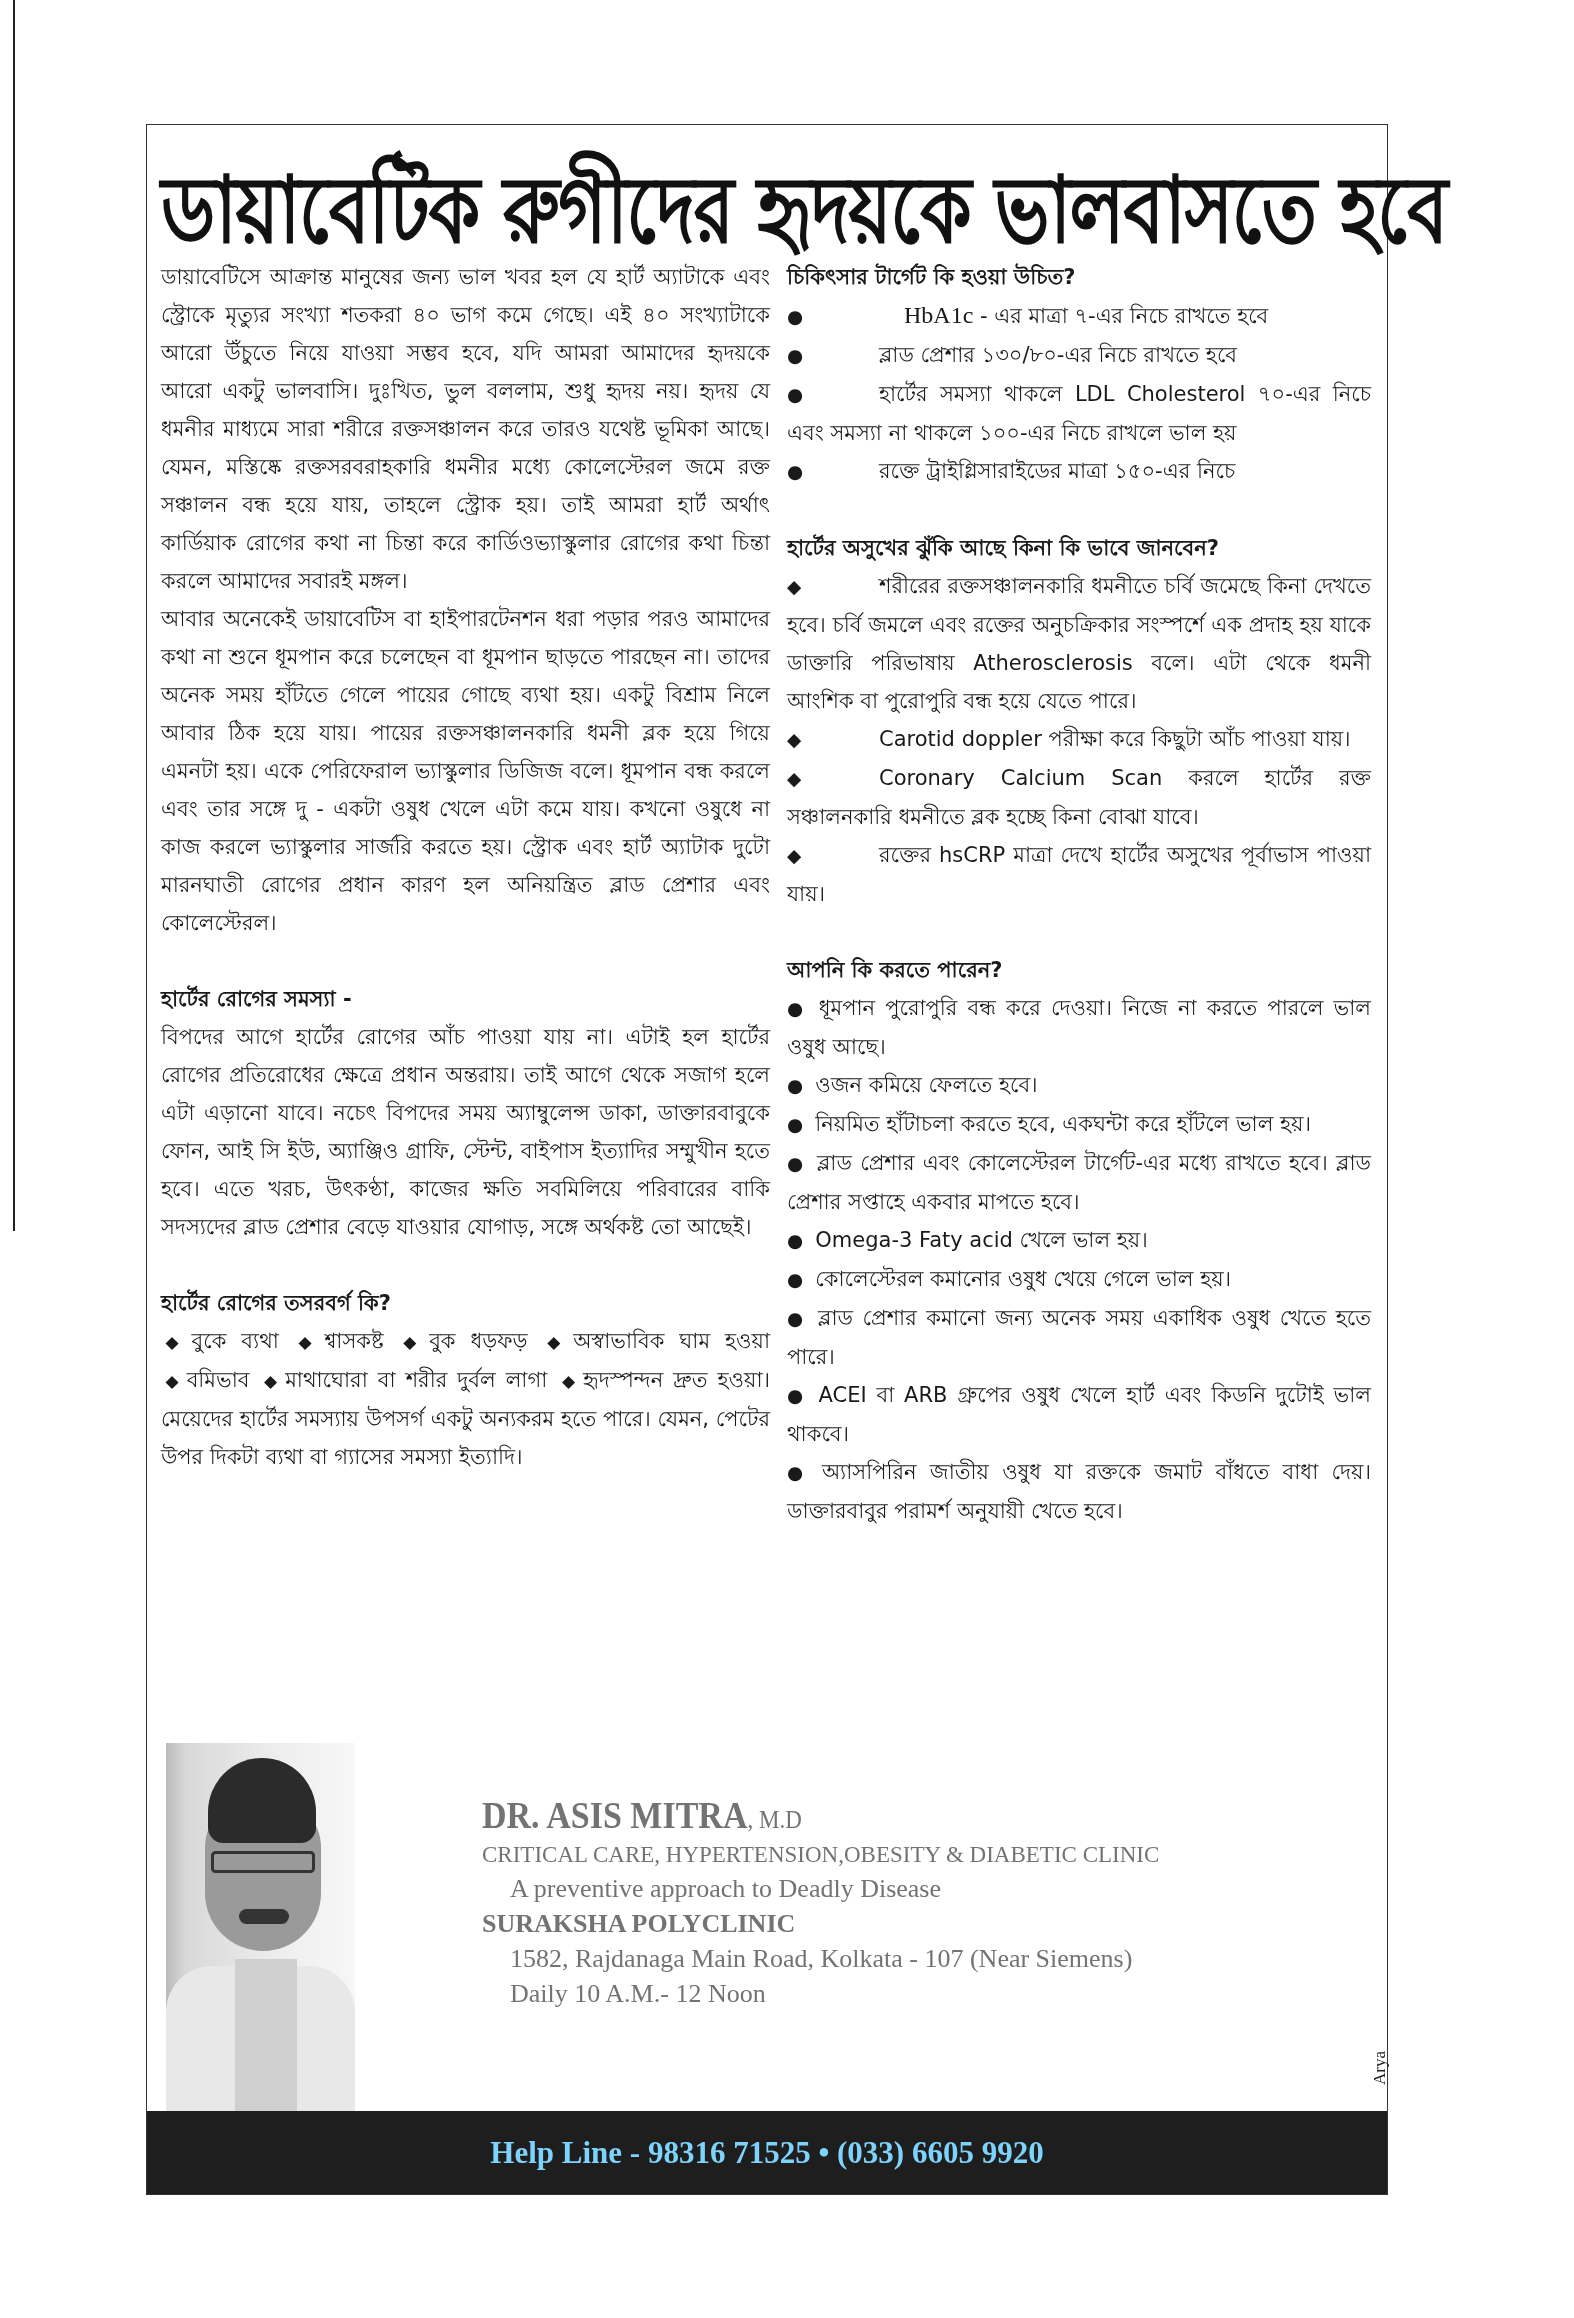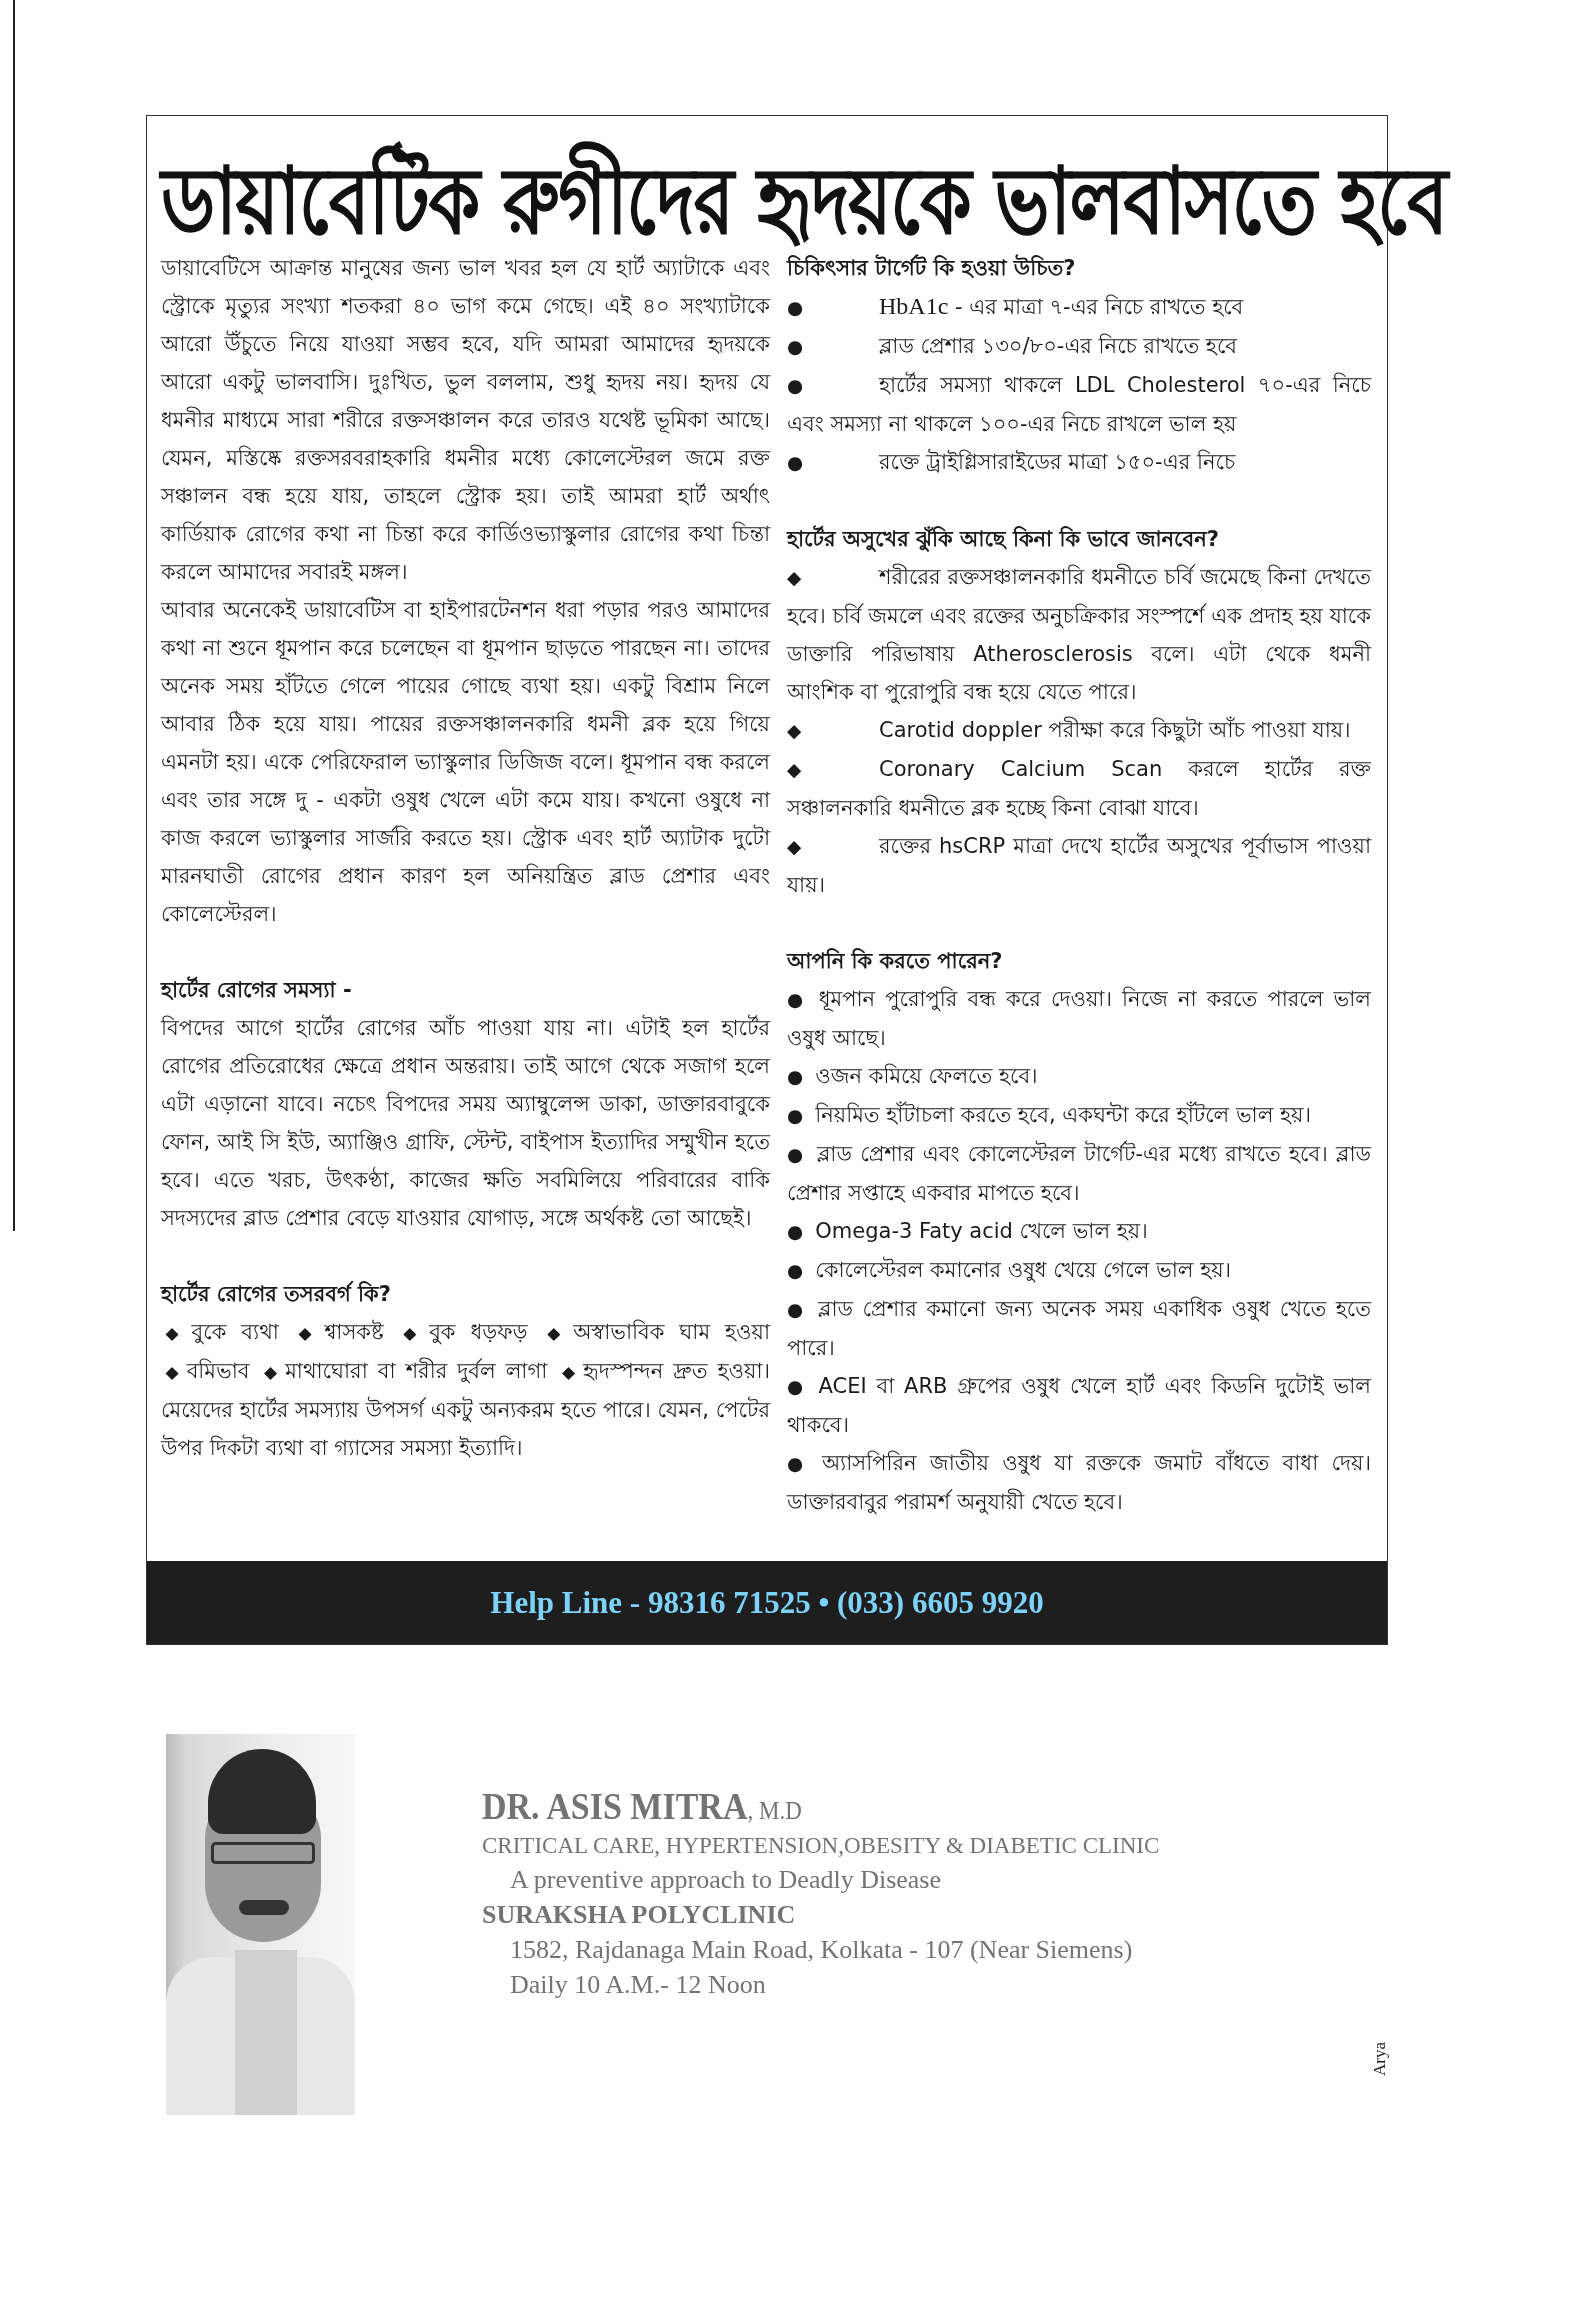--- a/index.html
+++ b/index.html
@@ -1,34 +1,34 @@
 <!DOCTYPE html>
 <html style="font-size:12.3px"><head>
 <meta charset="utf-8">
 <style>
   html, body { margin:0; padding:0; background:#ffffff; }
   body { width:1574px; height:2319px; position:relative; overflow:hidden;
          font-family:"DejaVu Sans", "Liberation Sans", sans-serif; color:#1a1a1a; }
   .edge-line { position:absolute; left:13px; top:0; width:1.5px; height:1231px; background:#222; }
-  .frame { position:absolute; left:146px; top:115px; width:1242px; height:1530px;
+  .frame { position:absolute; left:146px; top:124px; width:1242px; height:2071px;
            border:1.5px solid #333; box-sizing:border-box; background:#fff; }
   .headline { position:absolute; left:14px; top:21.6px; width:1214px; height:100px;
               font-family:"DejaVu Sans", sans-serif; font-weight:bold; font-size:74px;
               line-height:100px; text-align:center; letter-spacing:-1.5px; white-space:nowrap;
               transform:scaleY(1.25); transform-origin:top center; color:#111; }
   .col { position:absolute; top:133px; font-size:21px; line-height:38px; text-align:justify; }
   .col-left { left:14px; width:609px; }
   .col-right { left:640px; width:584px; }
   .col p { margin:0; }
   .col .gap { height:38px; }
   .sec-head { font-weight:bold; font-size:21px; line-height:38px; margin:0; }
   .bullet-row { display:block; }
   .bullet { display:inline-block; width:21.6px; font-size:18.5px; }
   .bullet-wide { display:inline-block; width:92px; font-size:18.5px; }
-  .en { font-family:"Liberation Serif", serif; font-size:24px; }
+  .en { font-family:"Liberation Serif", serif; font-size:24px;margin-left:25px; }
   .sym-inline { font-size:17px; padding:0 4.6px; }
   .photo { position:absolute; left:19px; top:1618px; width:189px; height:381px;
            background:linear-gradient(90deg,#b9b9b9 0%, #d8d8d8 10%, #eeeeee 60%, #f7f7f7 100%); overflow:hidden; }
   .photo .hair { position:absolute; left:42px; top:15.4px; width:108px; height:85px; border-radius:54px 54px 15.4px 15.4px; background:#2b2b2b; }
   .photo .face { position:absolute; left:39px; top:54px; width:116px; height:154px; border-radius:54px 54px 62px 62px; background:#9a9a9a; }
   .photo .glasses { position:absolute; left:45px; top:108px; width:104px; height:21.6px; border:3.9px solid #333; border-radius:4.6px; box-sizing:border-box; }
   .photo .mustache { position:absolute; left:73px; top:166px; width:50px; height:15.4px; background:#333; border-radius:7.7px; }
   .photo .coat { position:absolute; left:0; top:223px; width:189px; height:170px; background:#e8e8e8; border-radius:46px 46px 0 0; }
   .photo .shirt { position:absolute; left:69px; top:216px; width:62px; height:170px; background:#cfcfcf; }
   .doctor { position:absolute; left:335px; top:1668px; width:863px; font-family:"Liberation Serif", serif; color:#737373; }

